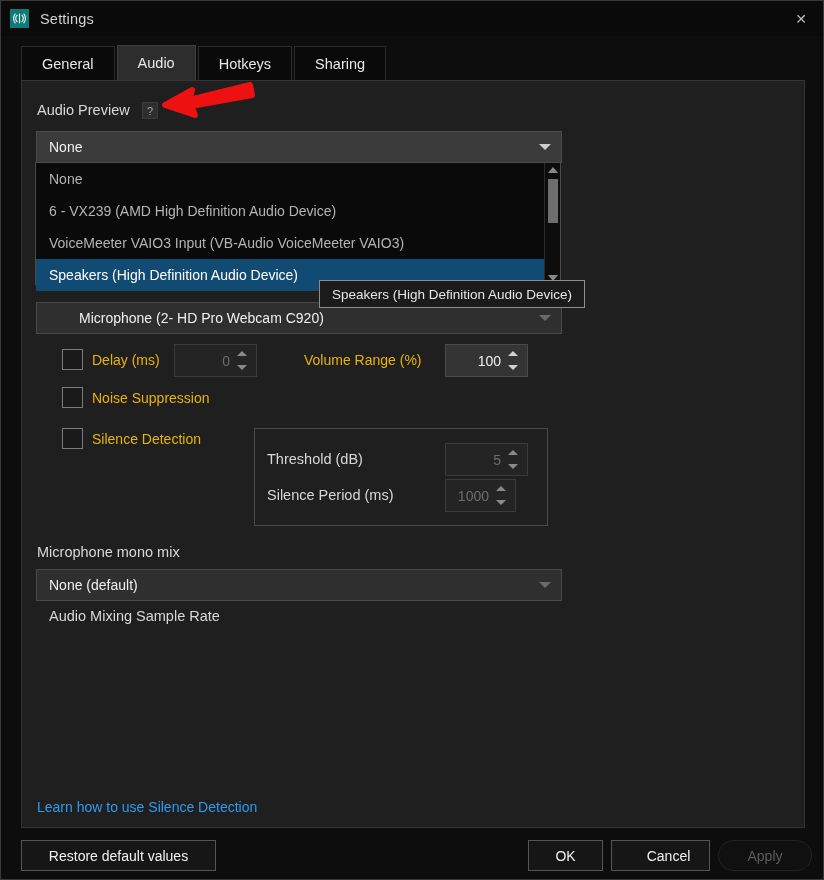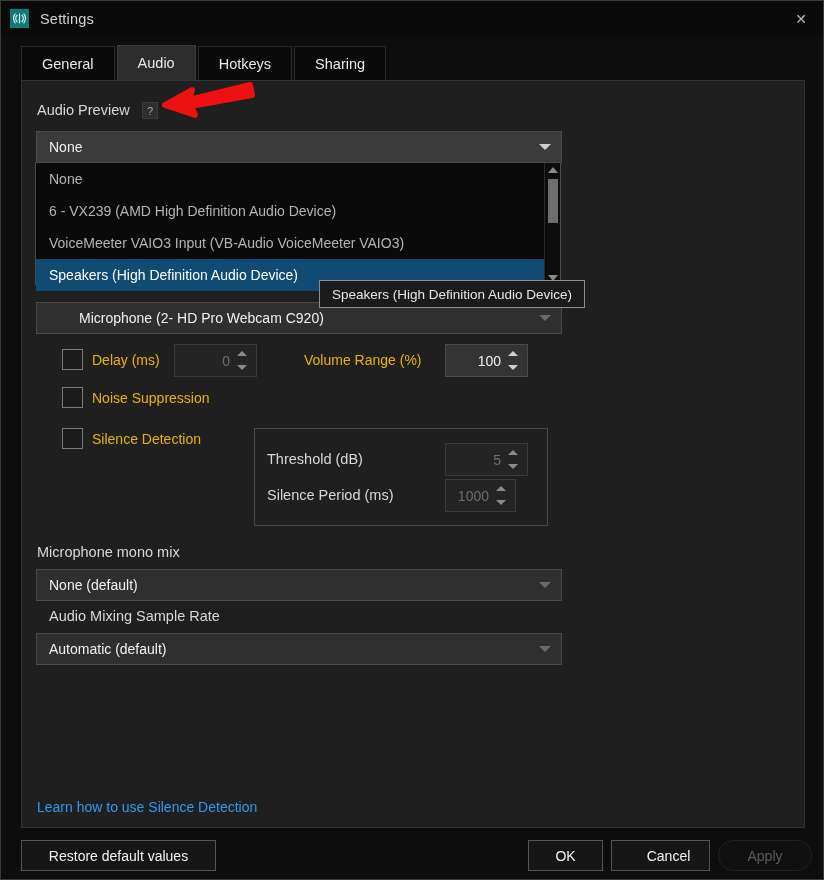--- a/index.html
+++ b/index.html
@@ -328,24 +328,20 @@
       <i class="sp-dn"></i>
     </div>
 
     <div class="section-label" style="left:15px; top:463px;">Microphone mono mix</div>
     <div class="combo flat" style="left:14px; top:488px; width:526px;">
       <span>None (default)</span>
       <span class="arrow"></span>
     </div>
 
     <div class="section-label" style="left:27px; top:527px;">Audio Mixing Sample Rate</div>
-    <div class="combo flat" style="left:14px; top:552px; width:526px;">
-      <span>Automatic (default)</span>
-      <span class="arrow"></span>
-    </div>
 
     <div class="link" style="left:15px; top:718px;">Learn how to use Silence Detection</div>
   </div>
 
   <div class="droplist">
     <div class="dropitem">None</div>
     <div class="dropitem">6 - VX239 (AMD High Definition Audio Device)</div>
     <div class="dropitem">VoiceMeeter VAIO3 Input (VB-Audio VoiceMeeter VAIO3)</div>
     <div class="dropitem selected">Speakers (High Definition Audio Device)</div>
 

